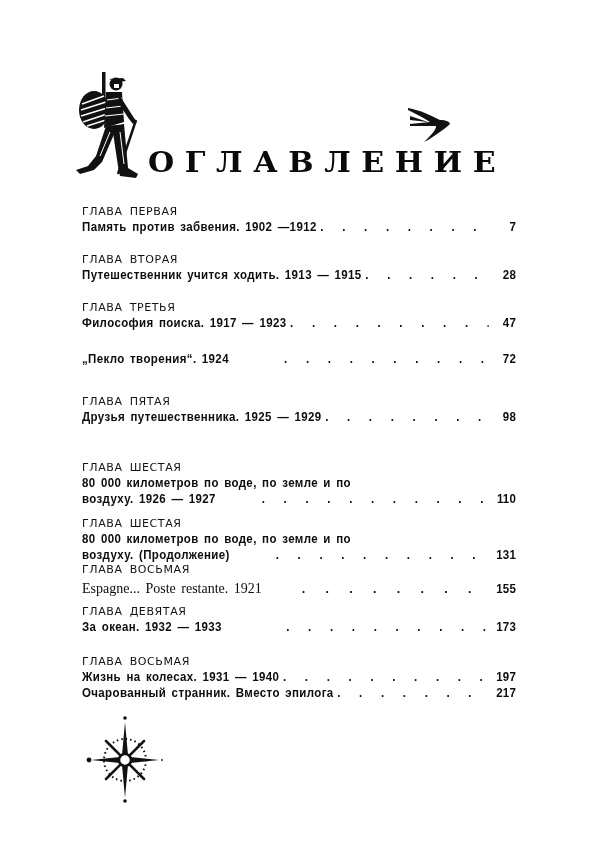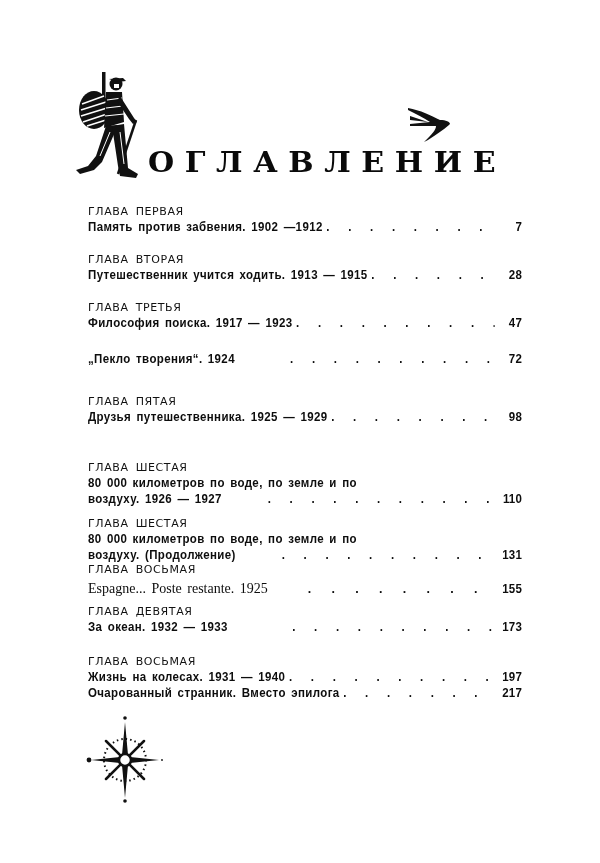--- a/index.html
+++ b/index.html
@@ -8,21 +8,21 @@
       font-family: "Liberation Sans", sans-serif; color: #111111;
     }
     .hiker { position: absolute; left: 74px; top: 70px; width: 78px; height: 112px; }
     .swallow { position: absolute; left: 406px; top: 106px; width: 46px; height: 38px; }
     .page-title {
       position: absolute; left: 148px; top: 146px; width: 365px;
       font-family: "DejaVu Serif", serif; font-weight: 900; font-size: 30px;
       letter-spacing: 10.6px; line-height: 34px; color: #0a0a0a;
       transform: scaleY(0.95); transform-origin: left top; white-space: nowrap;
     }
-    .toc { position: absolute; left: 88px; top: 205px; width: 434px; }
+    .toc { position: absolute; left: 82px; top: 205px; width: 434px; }
     .entry { position: relative; }
     .chap-label {
       font-family: "DejaVu Sans", sans-serif; font-size: 11px; letter-spacing: 0.6px;
       line-height: 14px; height: 14px; word-spacing: 3px; color: #111;
     }
     .line {
       display: flex; align-items: flex-end; font-family: "Liberation Sans", sans-serif;
       font-weight: bold; font-size: 12.5px; line-height: 16px; height: 16px;
       letter-spacing: 0.4px; word-spacing: 2px; color: #0d0d0d;
       transform: scaleX(0.92); transform-origin: left center; width: 108.7%;
@@ -149,21 +149,21 @@
     <div class="line">
         <span class="txt">воздуху. (Продолжение)</span>
         <span class="dots" style="padding-left:50px;">. . . . . . . . . . . . . . . . . . . . . . . . . . . . .</span>
         <span class="pg">131</span>
       </div>
   </div>
 
   <div class="entry" style="">
     <div class="chap-label">ГЛАВА  ВОСЬМАЯ</div>
     <div class="line serif" style="margin-top:4px;">
-        <span class="txt">Espagne... Poste restante. 1925</span>
+        <span class="txt">Espagne... Poste restante. 1921</span>
         <span class="dots" style="padding-left:40px; font-family:'Liberation Sans',sans-serif; font-size:12.5px;">. . . . . . . . . . . . . . . . . . . . . . . . . . . . .</span>
         <span class="pg">155</span>
       </div>
   </div>
 
   <div class="entry" style="margin-top:8px;">
     <div class="chap-label">ГЛАВА  ДЕВЯТАЯ</div>
     <div class="line">
         <span class="txt">За океан. 1932 — 1933</span>
         <span class="dots" style="padding-left:70px;">. . . . . . . . . . . . . . . . . . . . . . . . . . . . .</span>

